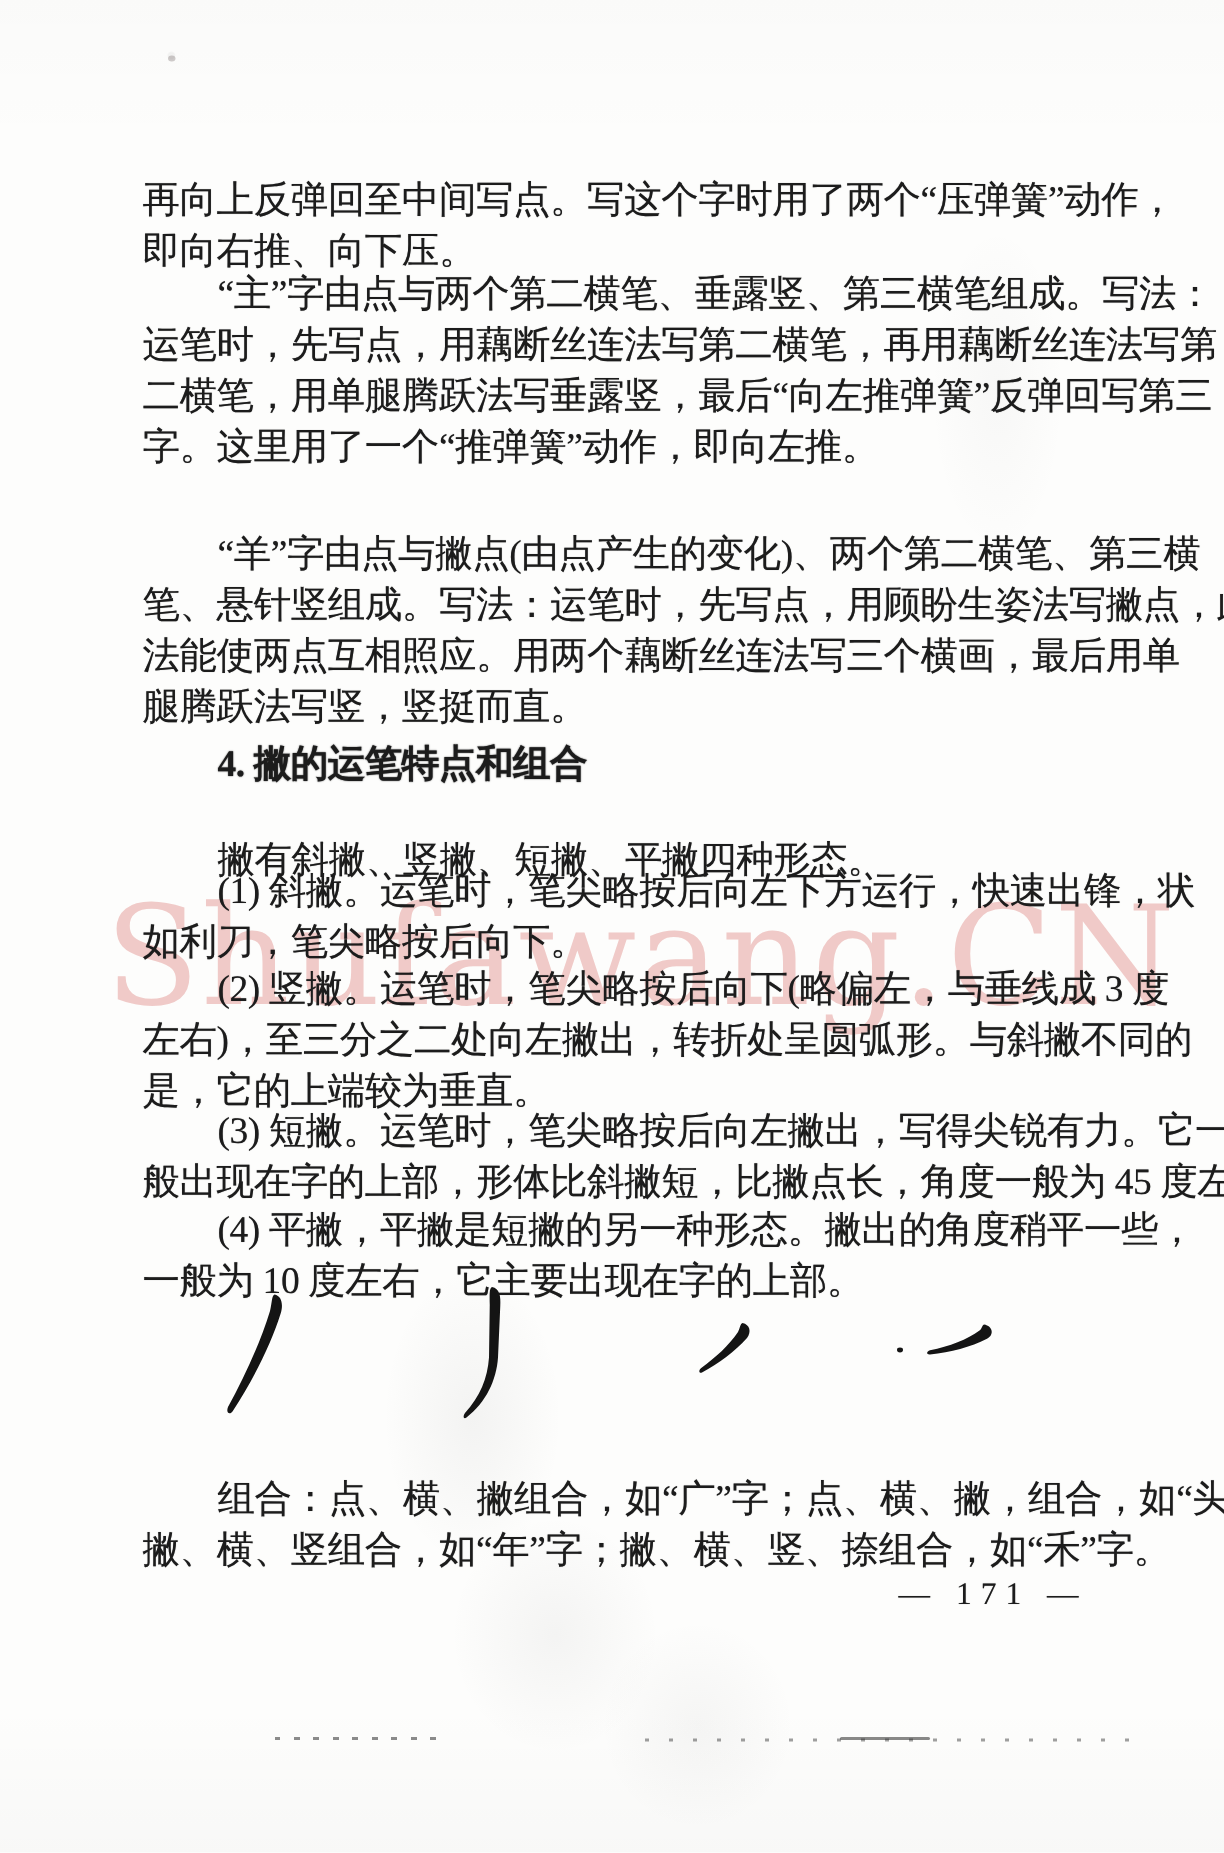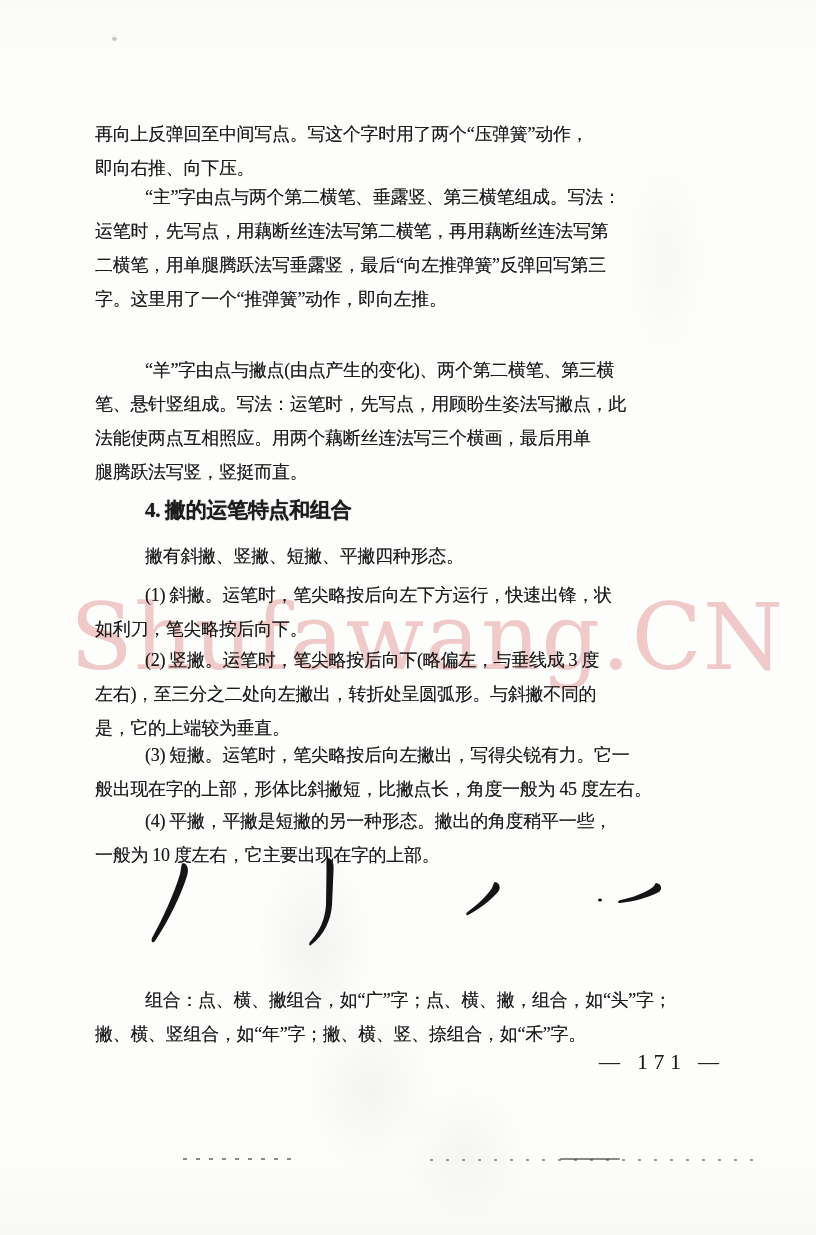--- a/index.html
+++ b/index.html
@@ -21,27 +21,27 @@
   }
   .watermark{
     position:absolute; left:70px; top:586px; width:724px; height:104px;
     font-family:"DejaVu Serif","Liberation Serif",serif;
     font-size:92px; font-weight:normal; letter-spacing:1px; line-height:104px;
     color:rgba(214,96,90,0.32);
     white-space:nowrap; z-index:1; pointer-events:none;
   }
   .para{
     position:absolute; left:95px; z-index:2;
-    font-size:18px; line-height:34px; letter-spacing:-0.3px;
+    font-size:25px; line-height:34px; letter-spacing:-0.3px;
     white-space:nowrap;
     text-shadow:0 0 0.5px rgba(0,0,0,0.55);
   }
   .line{ display:block; }
   .indent{ padding-left:50px; }
-  .heading{ font-weight:bold; font-size:21px; text-shadow:0 0 1px rgba(0,0,0,0.8); }
+  .heading{ font-weight:bold; font-size:25px; text-shadow:0 0 1px rgba(0,0,0,0.8); }
   .pagenum{
     position:absolute; left:599px; top:1050px; z-index:2;
     font-size:21px; letter-spacing:6px; white-space:nowrap;
     text-shadow:0 0 0.5px rgba(0,0,0,0.5);
   }
   .stroke-figure{ position:absolute; z-index:2; }
   .stroke-figure path, .stroke-figure ellipse{ fill:#141414; }
   
   .ghost{ position:absolute; z-index:0; border-radius:50%; pointer-events:none; }
   .ghost.g1{ left:255px; top:845px; width:120px; height:200px;
@@ -89,21 +89,21 @@
 
   <div class="para" style="top:353px">
     <span class="line indent">“羊”字由点与撇点(由点产生的变化)、两个第二横笔、第三横</span>
     <span class="line">笔、悬针竖组成。写法：运笔时，先写点，用顾盼生姿法写撇点，此</span>
     <span class="line">法能使两点互相照应。用两个藕断丝连法写三个横画，最后用单</span>
     <span class="line">腿腾跃法写竖，竖挺而直。</span>
   </div>
 
   <div class="para heading indent" style="top:493px">4. 撇的运笔特点和组合</div>
 
-  <div class="para" style="top:539px">
+  <div class="para" style="top:557px">
     <span class="line indent">撇有斜撇、竖撇、短撇、平撇四种形态。</span>
   </div>
 
   <div class="para" style="top:578px">
     <span class="line indent">(1) 斜撇。运笔时，笔尖略按后向左下方运行，快速出锋，状</span>
     <span class="line">如利刀，笔尖略按后向下。</span>
   </div>
 
   <div class="para" style="top:643px">
     <span class="line indent">(2) 竖撇。运笔时，笔尖略按后向下(略偏左，与垂线成 3 度</span>

